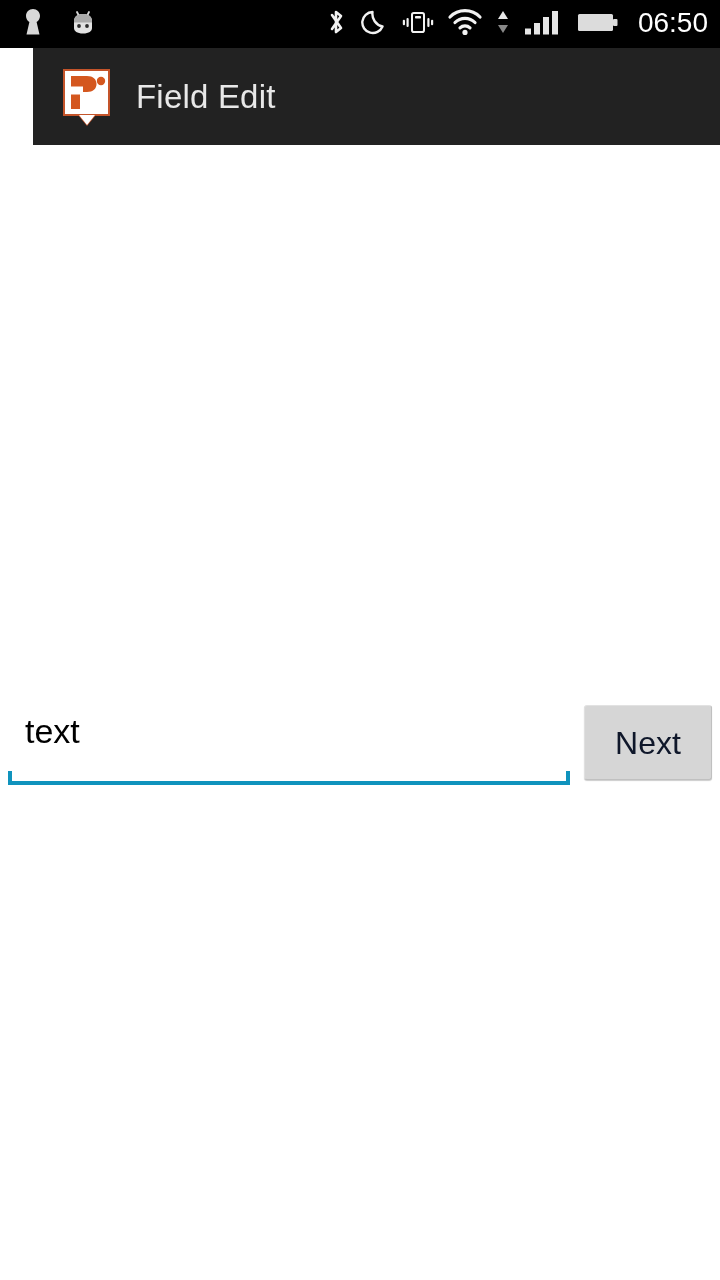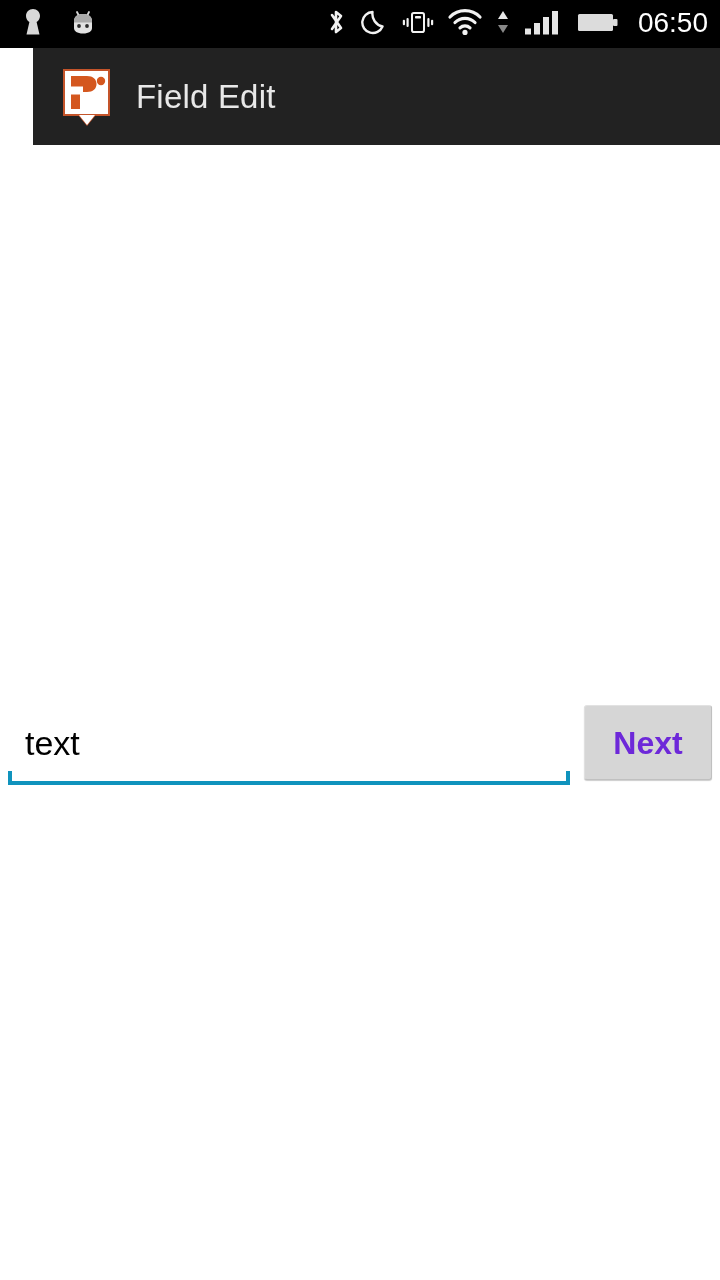--- a/index.html
+++ b/index.html
@@ -142,21 +142,21 @@
     position: absolute;
     left: 8px;
     top: 28px;
     width: 562px;
     height: 82px;
   }
 
   #text-field-value {
     position: absolute;
     left: 17px;
-    top: 16px;
+    top: 4px;
     font-size: 34px;
     color: #000000;
     line-height: 48px;
     white-space: nowrap;
   }
 
   
   #text-field-underline {
     position: absolute;
     left: 0;
@@ -181,23 +181,22 @@
     border-left-color: #e0e0e0;
     border-radius: 3px;
     box-shadow: 0 1px 1px rgba(0,0,0,0.20);
     display: flex;
     align-items: center;
     justify-content: center;
     cursor: pointer;
   }
   #next-button-label {
     font-size: 32px;
-    color: #6d28d9;
+    color: #0f172a;
     line-height: 32px;
-    font-weight: bold;
   }
 </style>
 </head>
 <body>
 
 <div id="screen">
 
   <div id="status-bar">
 
     <div id="status-left">

